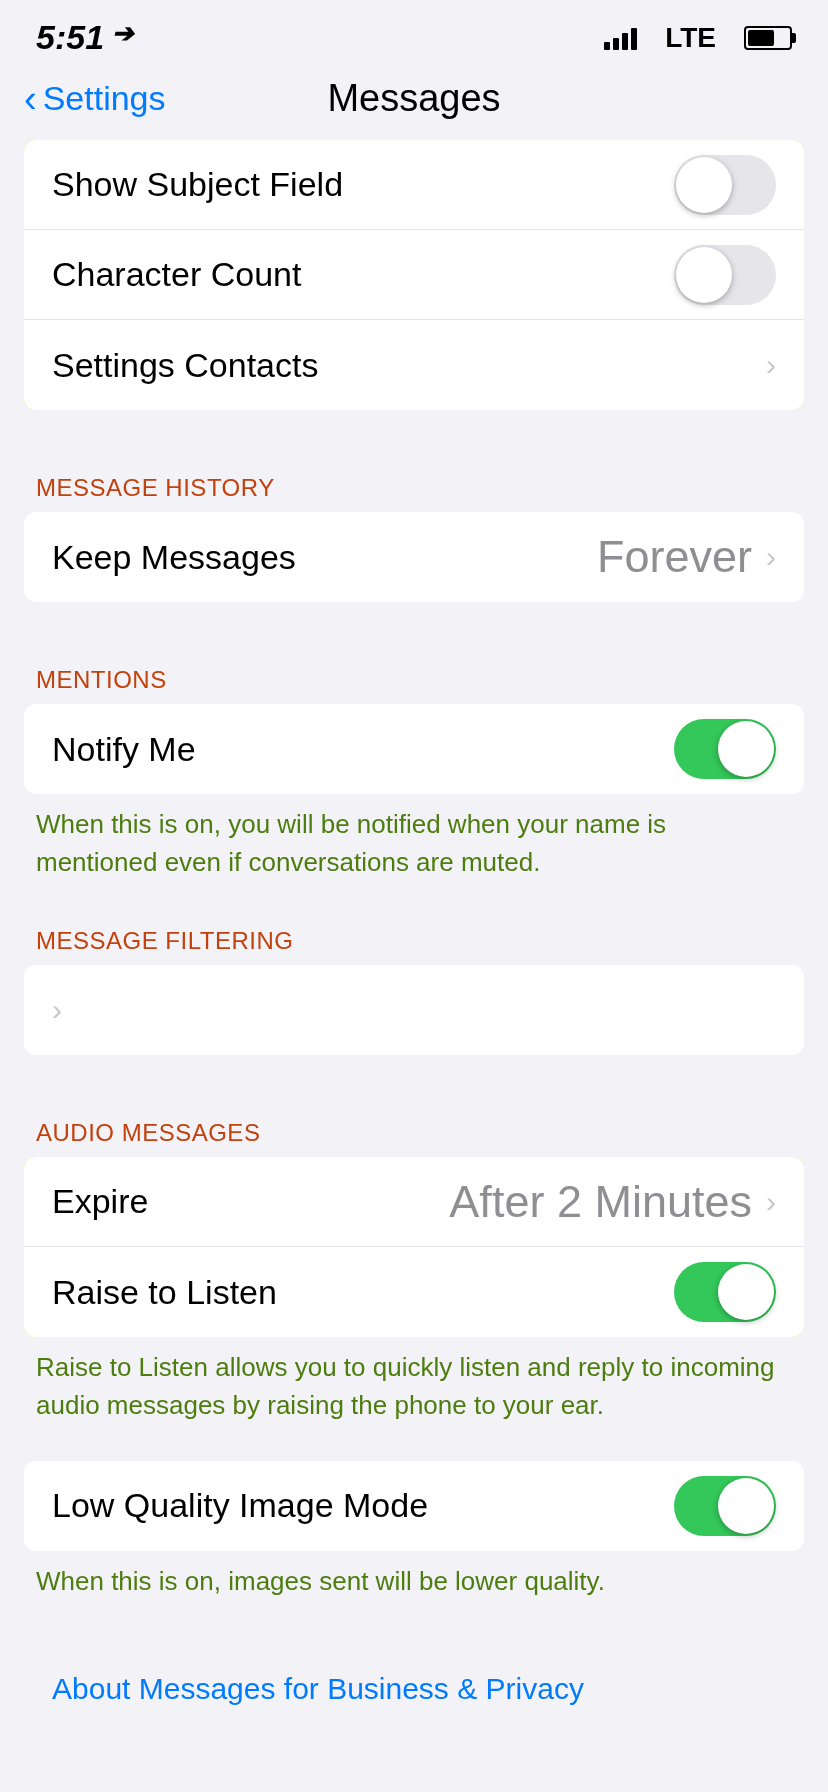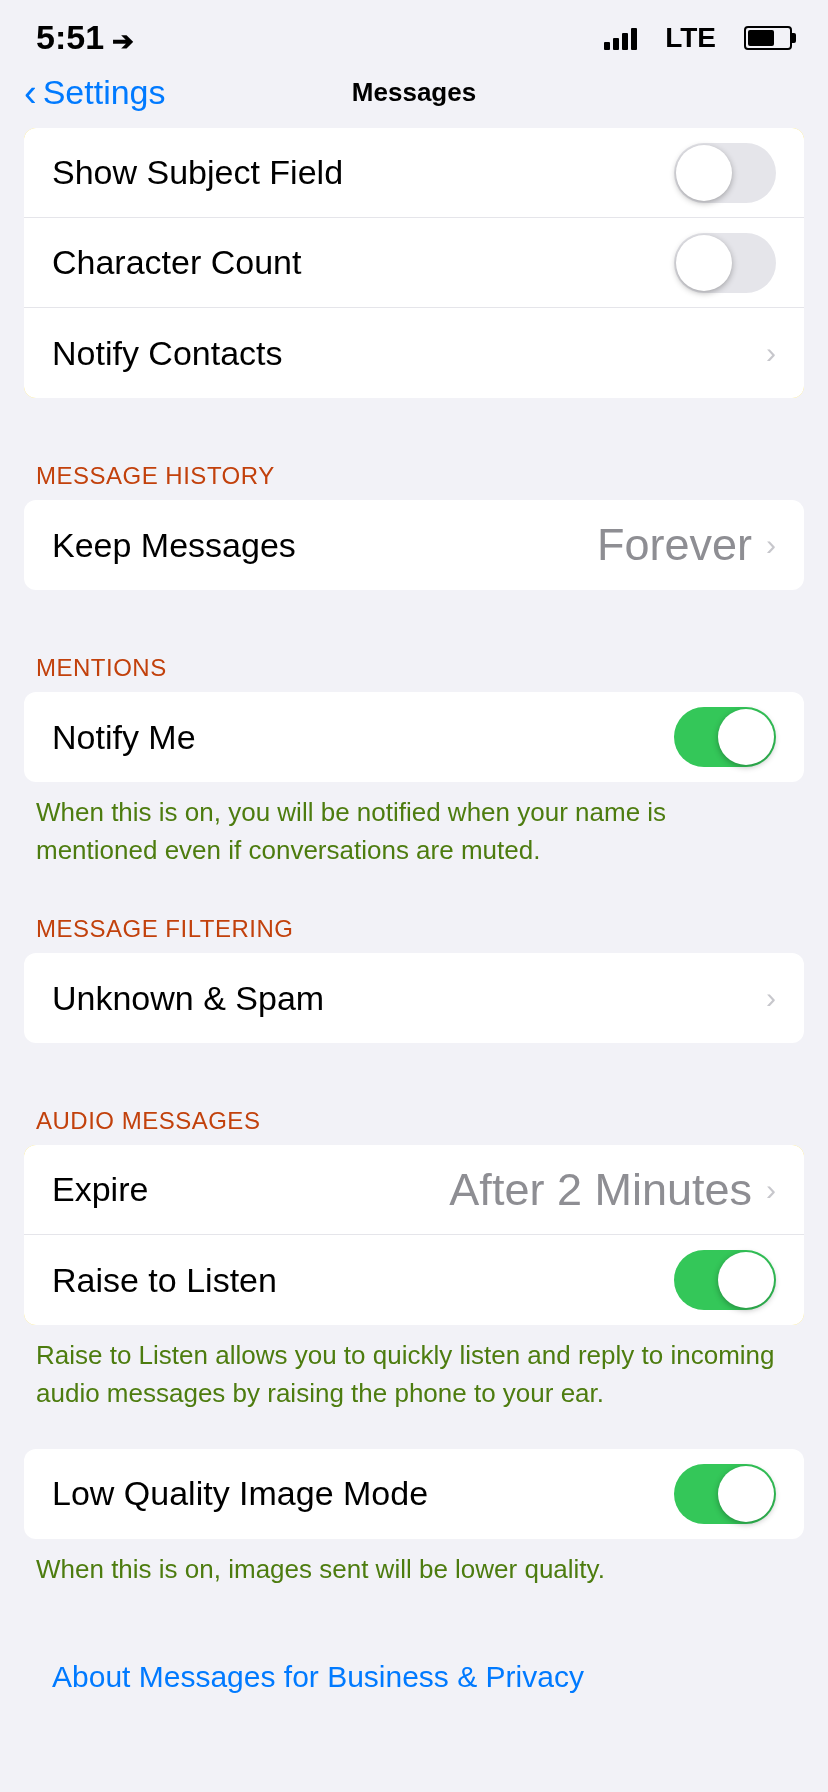--- a/index.html
+++ b/index.html
@@ -19,22 +19,23 @@
       display: flex;
       justify-content: space-between;
       align-items: center;
       padding: 18px 36px 10px 36px;
       background: #f2f2f7;
     }
     .status-time {
       font-size: 34px;
       font-weight: 600;
       display: flex;
-      align-items: flex-end;
+      align-items: flex-start;
       gap: 8px;
+      font-style: italic;
     }
     .status-right {
       display: flex;
       align-items: center;
       gap: 28px;
     }
     .signal-bars {
       display: flex;
       align-items: flex-end;
       gap: 3px;
@@ -95,22 +96,22 @@
       color: #007aff;
       font-size: 34px;
       cursor: pointer;
     }
     .back-chevron {
       font-size: 38px;
       font-weight: 300;
       line-height: 1;
     }
     .nav-title {
-      font-size: 26px;
-      font-weight: 700;
+      font-size: 38px;
+      font-weight: 400;
       color: #000;
     }
 
     
     .section-label {
       font-size: 24px;
       font-weight: 400;
       color: #c2410c;
       text-transform: uppercase;
       letter-spacing: 0.5px;
@@ -253,21 +254,21 @@
       <div class="toggle-knob"></div>
     </div>
   </div>
   <div class="row">
     <span class="row-label">Character Count</span>
     <div class="toggle off">
       <div class="toggle-knob"></div>
     </div>
   </div>
   <div class="row">
-    <span class="row-label">Notify Contacts</span>
+    <span class="row-label">Settings Contacts</span>
     <div class="row-right">
       <span class="chevron-right">›</span>
     </div>
   </div>
 </div>
 
 <div class="spacer"></div>
 
 <div class="section-label">MESSAGE HISTORY</div>
 <div class="card-group">
@@ -291,21 +292,20 @@
     </div>
   </div>
 </div>
 <div class="helper-text">When this is on, you will be notified when your name is mentioned even if conversations are muted.</div>
 
 <div class="spacer-sm"></div>
 
 <div class="section-label">MESSAGE FILTERING</div>
 <div class="card-group">
   <div class="row">
-    <span class="row-label">Unknown &amp; Spam</span>
     <div class="row-right">
       <span class="chevron-right">›</span>
     </div>
   </div>
 </div>
 
 <div class="spacer"></div>
 
 <div class="section-label">AUDIO MESSAGES</div>
 <div class="card-group">

